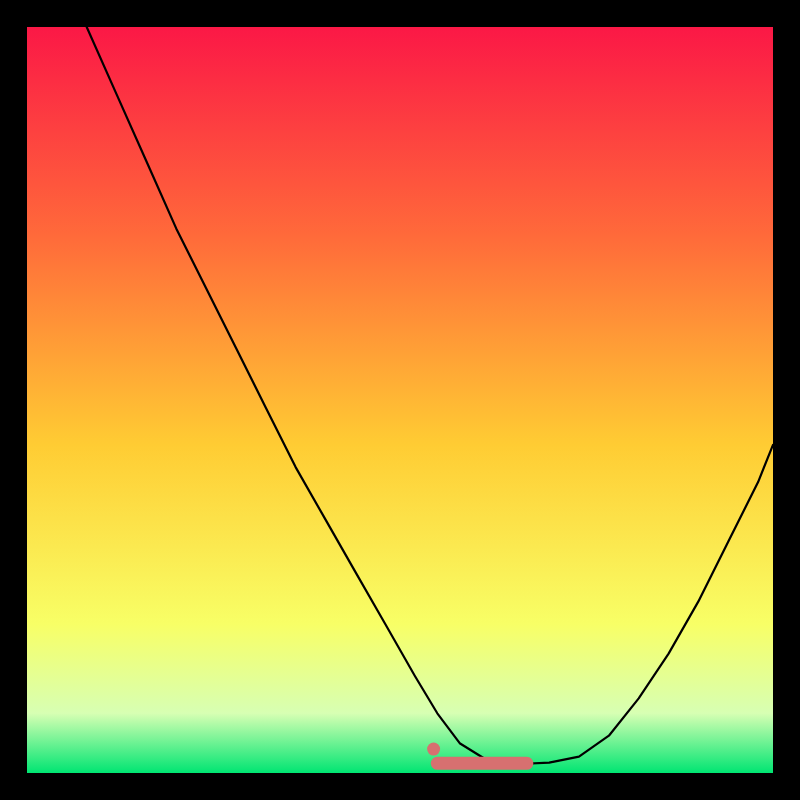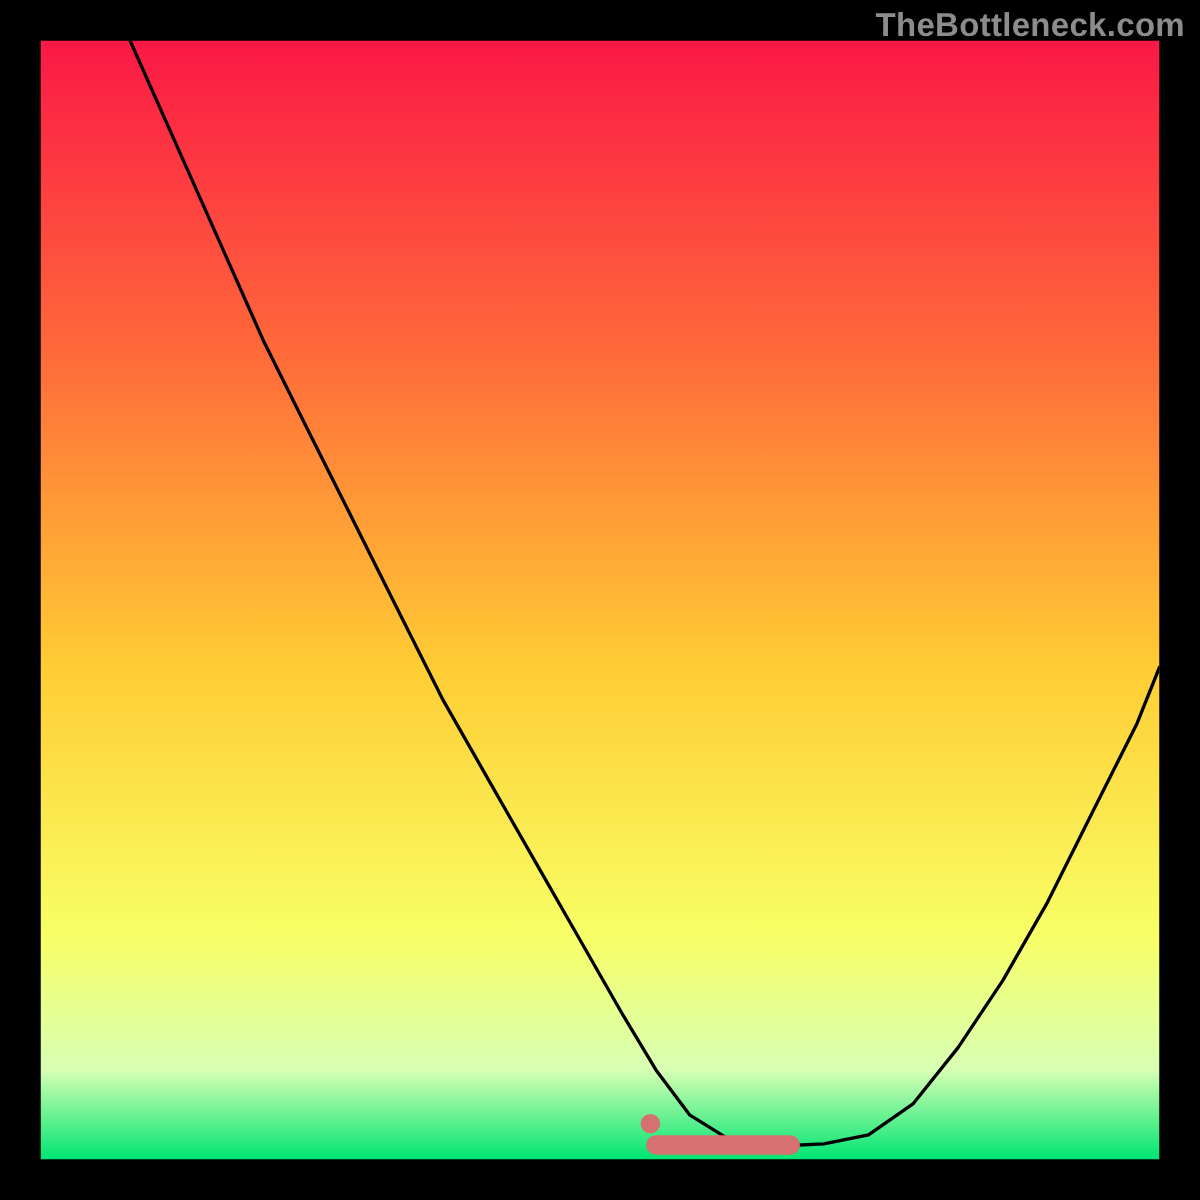--- a/index.html
+++ b/index.html
@@ -34,21 +34,20 @@
     font-weight: 600;
     color: #8c8c8c;
     letter-spacing: 0.2px;
   }
   svg { display: block; }
 </style>
 </head>
 <body>
 
 <div class="frame">
-  <div class="watermark">TheBottleneck.com</div>
 
   <div class="plot">
     <svg width="746" height="746" viewBox="0 0 746 746">
       <defs>
         <linearGradient id="bg-grad" x1="0" y1="0" x2="0" y2="1">
           <stop id="g0" offset="0%" stop-color="#fb1846"></stop>
           <stop id="g1" offset="28%" stop-color="#ff6a3a"></stop>
           <stop id="g2" offset="56%" stop-color="#ffcc33"></stop>
           <stop id="g3" offset="80%" stop-color="#f8ff66"></stop>
           <stop id="g4" offset="92%" stop-color="#d7ffb3"></stop>

